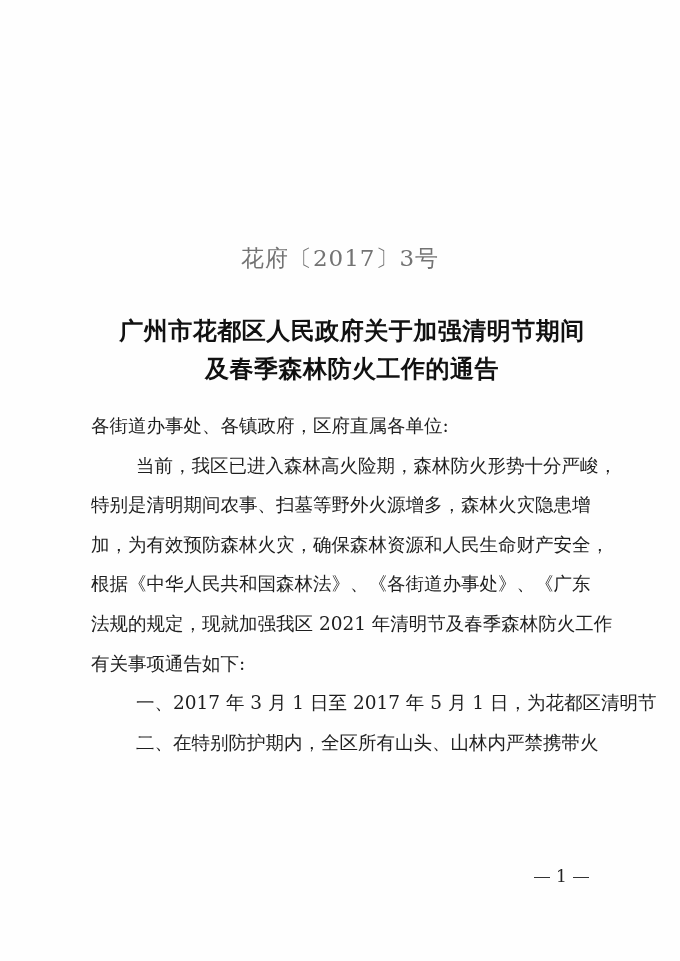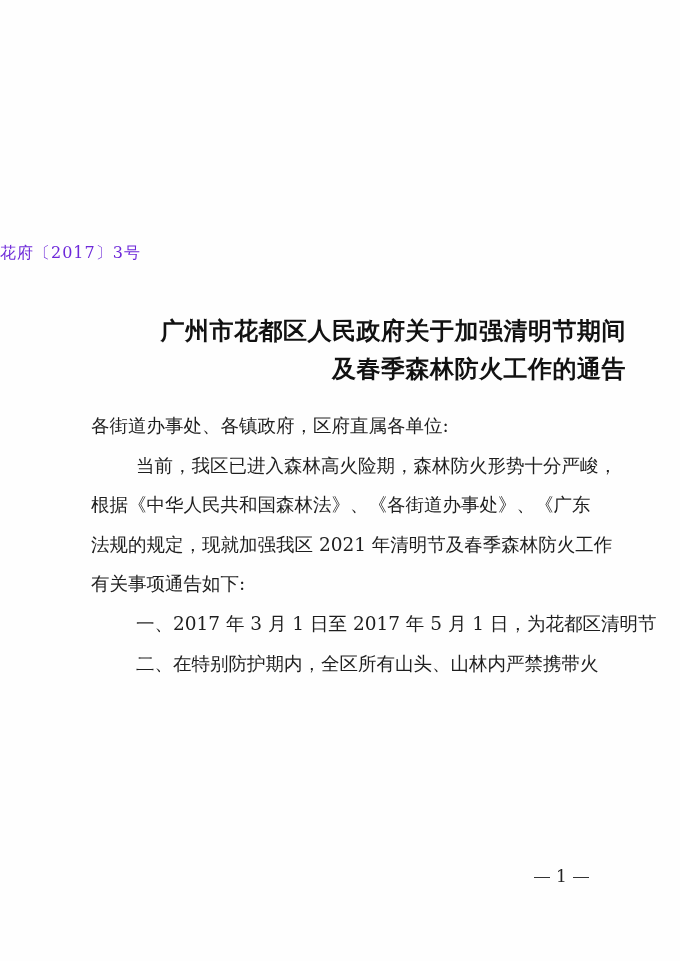--- a/index.html
+++ b/index.html
@@ -19,31 +19,31 @@
     position: absolute;
     left: 0; top: 0;
     width: 680px; height: 961px;
     background: #fefefe;
   }
   .doc-number {
     position: absolute;
     top: 243px;
     left: 0;
     width: 680px;
-    text-align: left;
-    font-size: 16px;
+    text-align: center;
+    font-size: 23px;
     letter-spacing: 1px;
-    color: #6d28d9;
+    color: #737373;
   }
   .title {
     position: absolute;
     top: 312px;
-    left: 66px;
+    left: 72px;
     width: 560px;
-    text-align: right;
+    text-align: center;
     font-family: "DejaVu Sans", "Liberation Sans", sans-serif;
     font-weight: bold;
     font-size: 24px;
     line-height: 38px;
     color: #111;
     letter-spacing: 0.5px;
   }
   .title .line { display: block; white-space: nowrap; }
   .body {
     position: absolute;
@@ -88,20 +88,22 @@
   <div class="doc-number">花府〔2017〕3号</div>
 
   <div class="title">
     <span class="line">广州市花都区人民政府关于加强清明节期间</span>
     <span class="line">及春季森林防火工作的通告</span>
   </div>
 
   <div class="body">
     <span class="line short">各街道办事处、各镇政府，区府直属各单位:</span>
     <span class="line indent">当前，我区已进入森林高火险期，森林防火形势十分严峻，</span>
+    <span class="line">特别是清明期间农事、扫墓等野外火源增多，森林火灾隐患增</span>
+    <span class="line">加，为有效预防森林火灾，确保森林资源和人民生命财产安全，</span>
     <span class="line">根据《中华人民共和国森林法》、《各街道办事处》、《广东</span>
     <span class="line">法规的规定，现就加强我区 2021 年清明节及春季森林防火工作</span>
     <span class="line short">有关事项通告如下:</span>
     <span class="line indent">一、2017 年 3 月 1 日至 2017 年 5 月 1 日，为花都区清明节</span>
     <span class="line indent">二、在特别防护期内，全区所有山头、山林内严禁携带火</span>
   </div>
 
   <div class="page-number">
     <span class="dash"></span><span>1</span><span class="dash"></span>
   </div>

